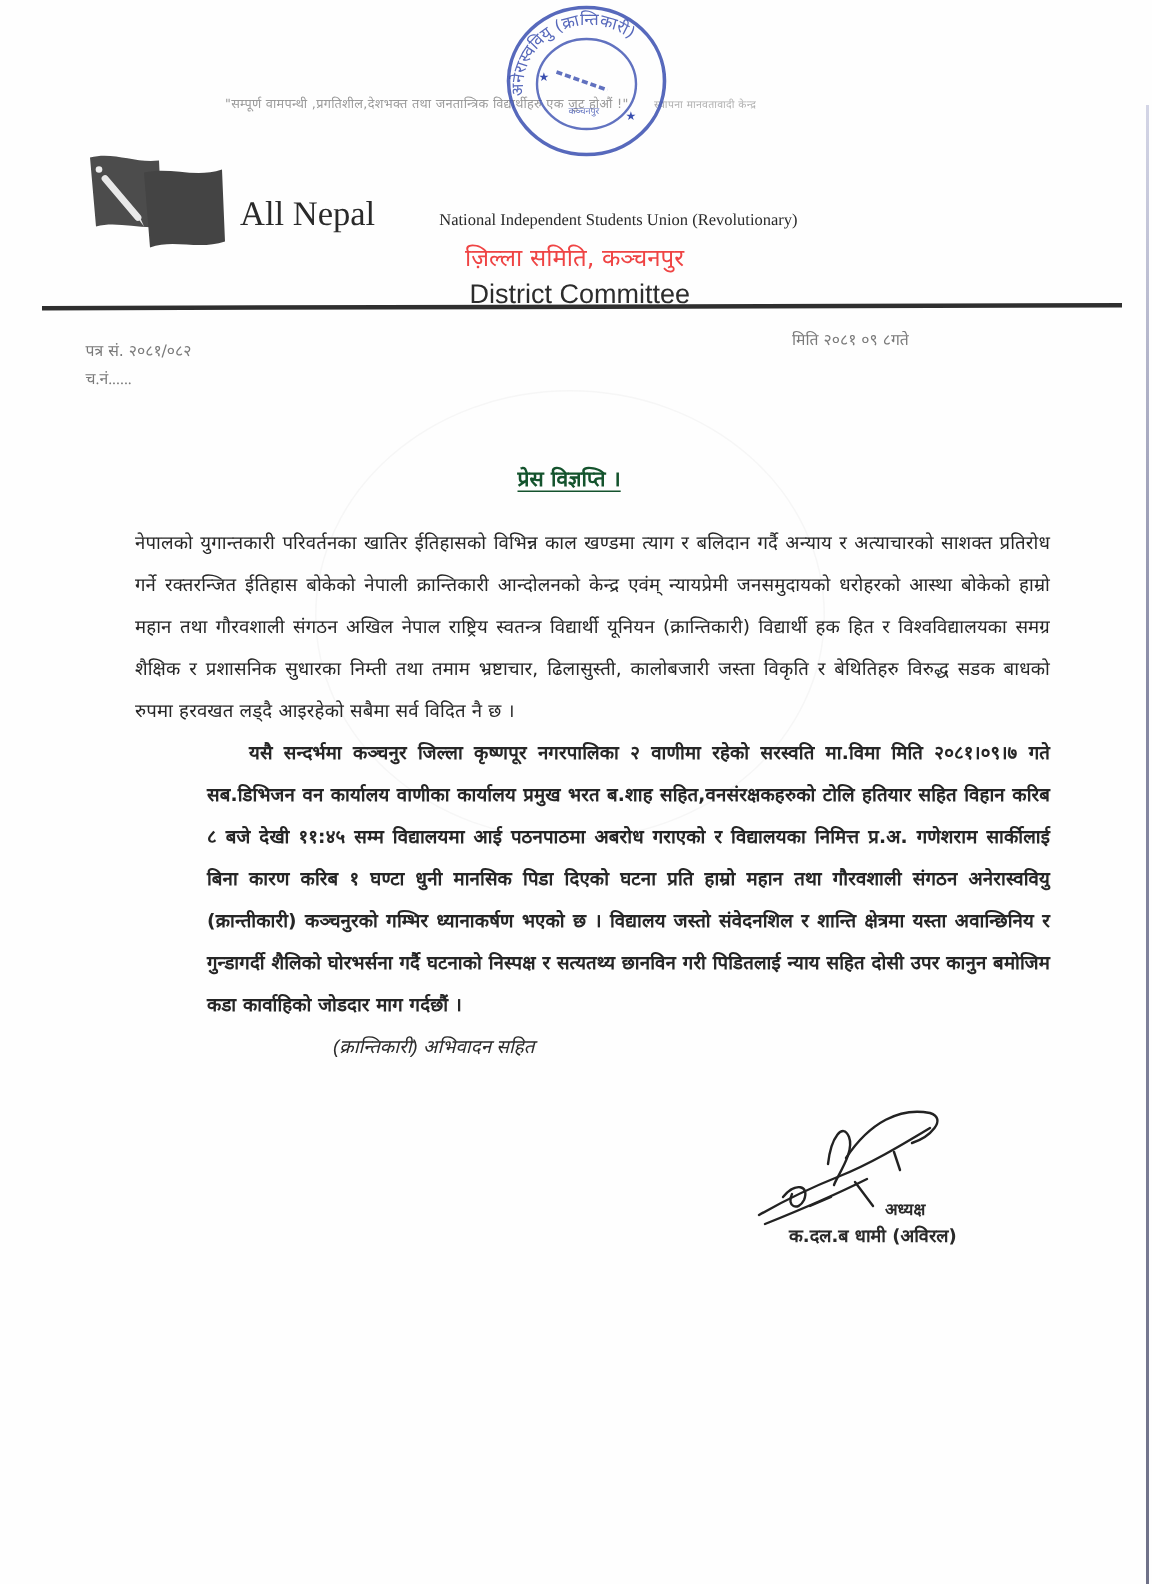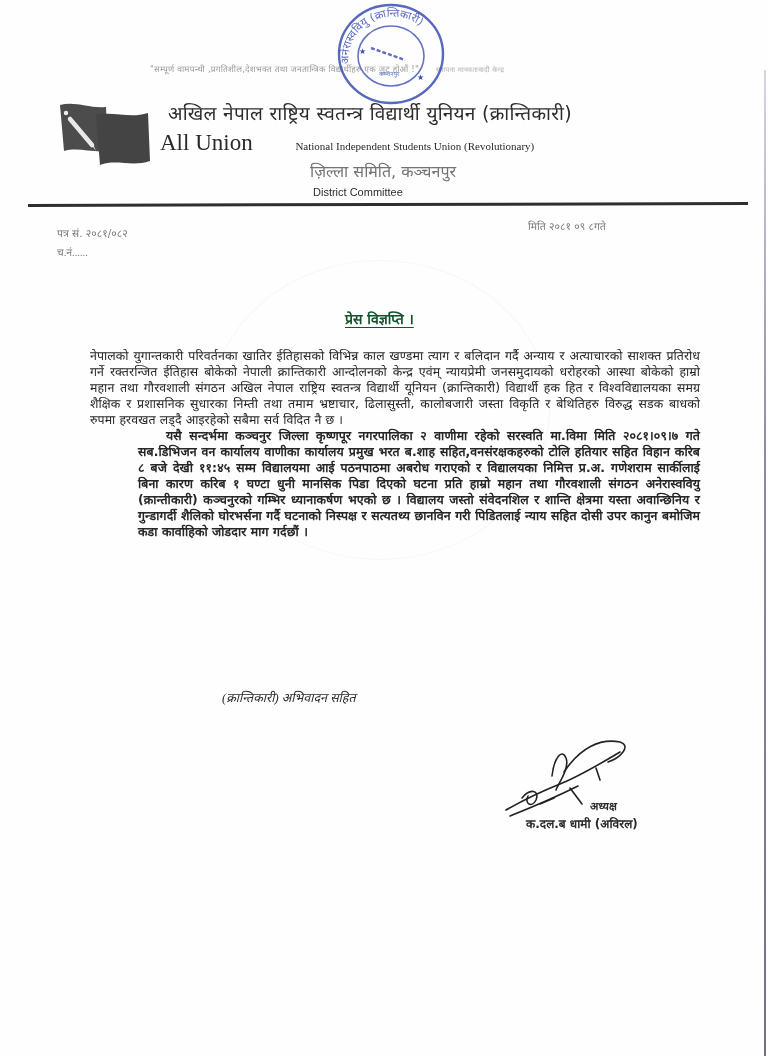--- a/index.html
+++ b/index.html
@@ -41,25 +41,25 @@
       font-family: "DejaVu Sans", sans-serif; letter-spacing: 0.3px;
     }
     .header-en {
       position: absolute; left: 160px; top: 130px; white-space: nowrap;
       color: #2a2a2a; font-family: "Liberation Serif", serif;
     }
     .header-en .big { font-size: 23px; }
     .header-en .small { font-size: 11px; margin-left: 40px; }
     .header-district-np {
       position: absolute; left: 310px; top: 160px;
-      font-size: 16px; color: #737373; font-family: "DejaVu Sans", sans-serif;
+      font-size: 16px; color: #ef4444; font-family: "DejaVu Sans", sans-serif;
     }
     .header-district-en {
       position: absolute; left: 313px; top: 186px;
-      font-size: 11px; color: #2c2c2c; font-family: "Liberation Sans", sans-serif;
+      font-size: 18px; color: #2c2c2c; font-family: "Liberation Sans", sans-serif;
     }
     .rule {
       position: absolute; left: 28px; top: 203px; width: 720px; height: 3px;
       background: #2f2f2f; transform: rotate(-0.15deg);
     }
     .ref-no {
       position: absolute; left: 57px; top: 226px; font-size: 10.5px; color: #7a7a7a;
       font-family: "DejaVu Sans", sans-serif;
     }
     .ch-no {
@@ -70,29 +70,29 @@
       position: absolute; left: 528px; top: 219px; font-size: 10.5px; color: #7a7a7a;
       font-family: "DejaVu Sans", sans-serif;
     }
     .title {
       position: absolute; left: 345px; top: 309px; font-size: 14px; font-weight: bold;
       color: #14532d; font-family: "DejaVu Sans", sans-serif;
       text-decoration: underline; text-underline-offset: 3px;
     }
     .body-text {
       position: absolute; left: 90px; top: 348px; width: 610px;
-      font-size: 12.4px; line-height: 16px; color: #262626;
+      font-size: 12.4px; line-height: 28px; color: #262626;
       font-family: "DejaVu Sans", sans-serif; text-align: justify;
       letter-spacing: 0.1px;
     }
     .body-text p { text-align: justify; }
     .body-text p.indent { text-indent: 28px; font-weight: bold; margin-left: 48px; }
     .closing {
       position: absolute; left: 222px; top: 689px; font-size: 12.5px;
-      font-style: italic; color: #2a2a2a; font-family: Liberation Serif, serif;
+      font-style: italic; color: #2a2a2a; font-family: Liberation Sans, sans-serif;
     }
     .signature {
       position: absolute; left: 500px; top: 728px; width: 140px; height: 100px;
     }
     .signature svg { width: 100%; height: 100%; }
     .sign-role {
       position: absolute; left: 566px; top: 798px; font-size: 11px; color: #2a2a2a;
       font-family: "DejaVu Sans", sans-serif; font-weight: bold; margin-left: 24px;
     }
     .sign-name {
@@ -134,24 +134,23 @@
   <div class="logo">
     <svg viewBox="0 0 98 68" xmlns="http://www.w3.org/2000/svg">
       <path d="M4 4 C 20 0, 34 8, 50 6 L 52 50 C 36 52, 22 46, 8 50 Z" fill="#4c4c4c"></path>
       <path d="M40 14 C 58 10, 74 18, 92 12 L 94 60 C 76 66, 60 58, 44 64 Z" fill="#444"></path>
       <line x1="14" y1="18" x2="36" y2="44" stroke="#e9e9e9" stroke-width="4.5" stroke-linecap="round"></line>
       <polygon points="34,42 40,50 37,43" fill="#e9e9e9"></polygon>
       <circle cx="10" cy="12" r="2.2" fill="#eee"></circle>
     </svg>
   </div>
 
-  <div class="header-np">अखिल नेपाल राष्ट्रिय स्वतन्त्र विद्यार्थी युनियन (क्रान्तिकारी)</div>
 
   <div class="header-en">
-    <span class="big">All Union</span><span class="small"> National Independent Students Union (Revolutionary)</span>
+    <span class="big">All Nepal</span><span class="small"> National Independent Students Union (Revolutionary)</span>
   </div>
 
   <div class="header-district-np">ज़िल्ला समिति, कञ्चनपुर</div>
   <div class="header-district-en">District Committee</div>
 
   <div class="rule"></div>
 
   <div class="ref-no">पत्र सं. २०८१/०८२</div>
   <div class="ch-no">च.नं......</div>
   <div class="date">मिति २०८१ ०९  ८गते</div>

